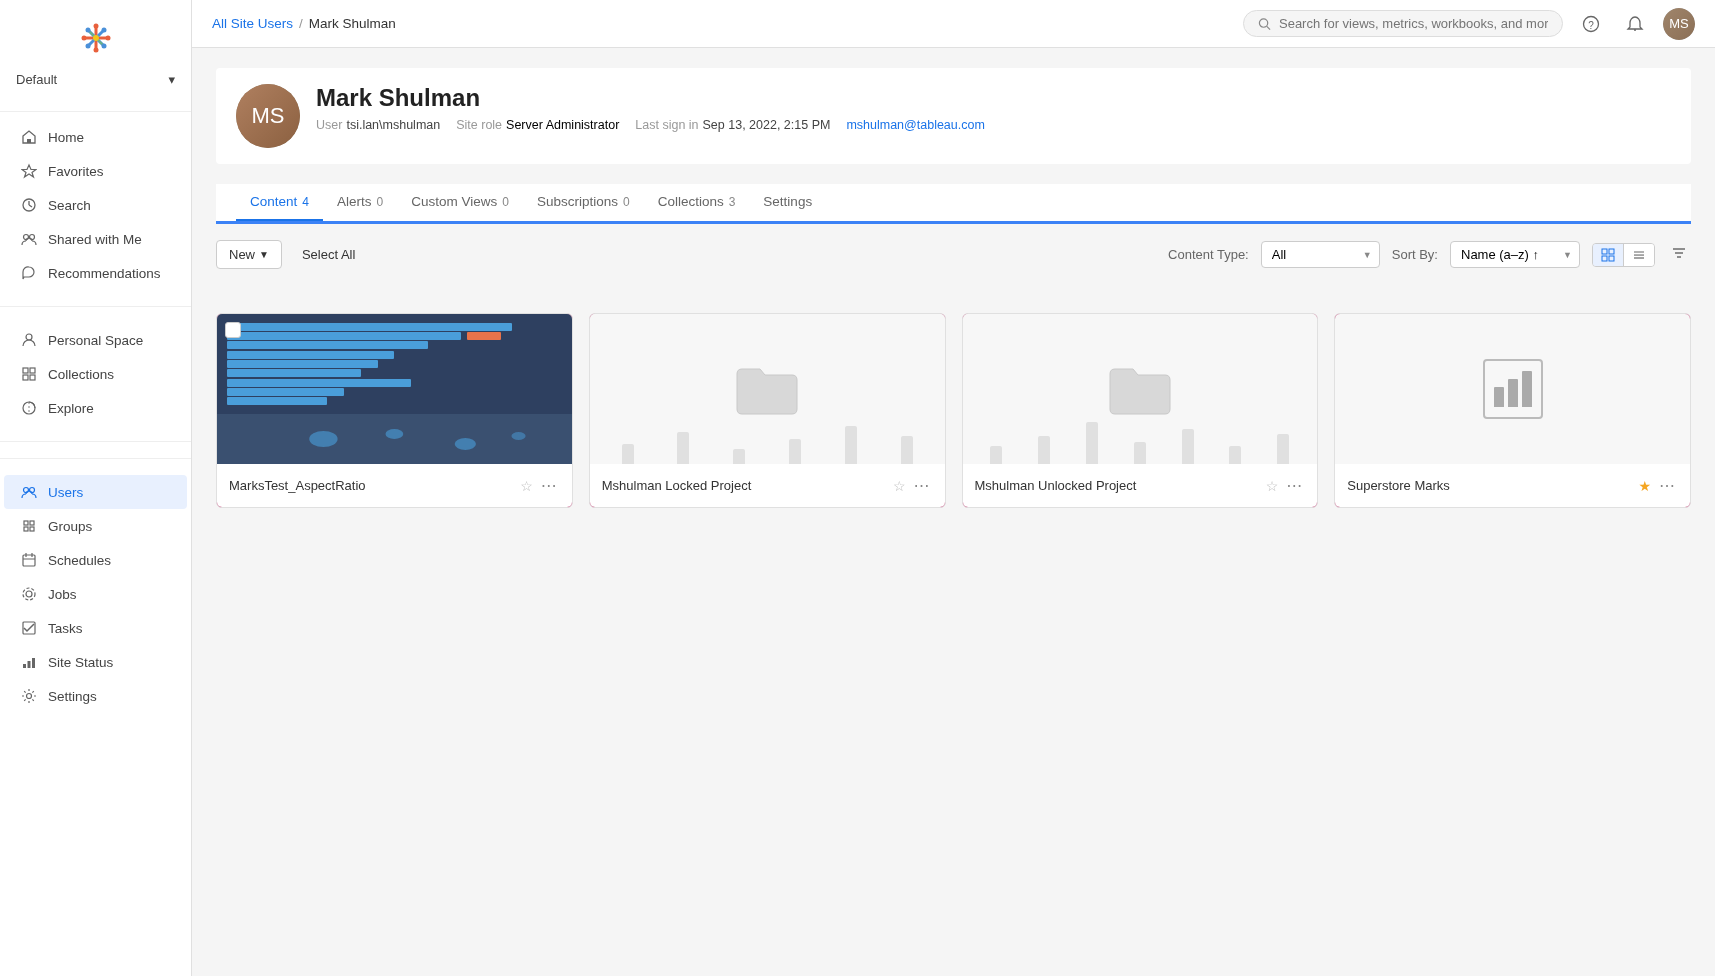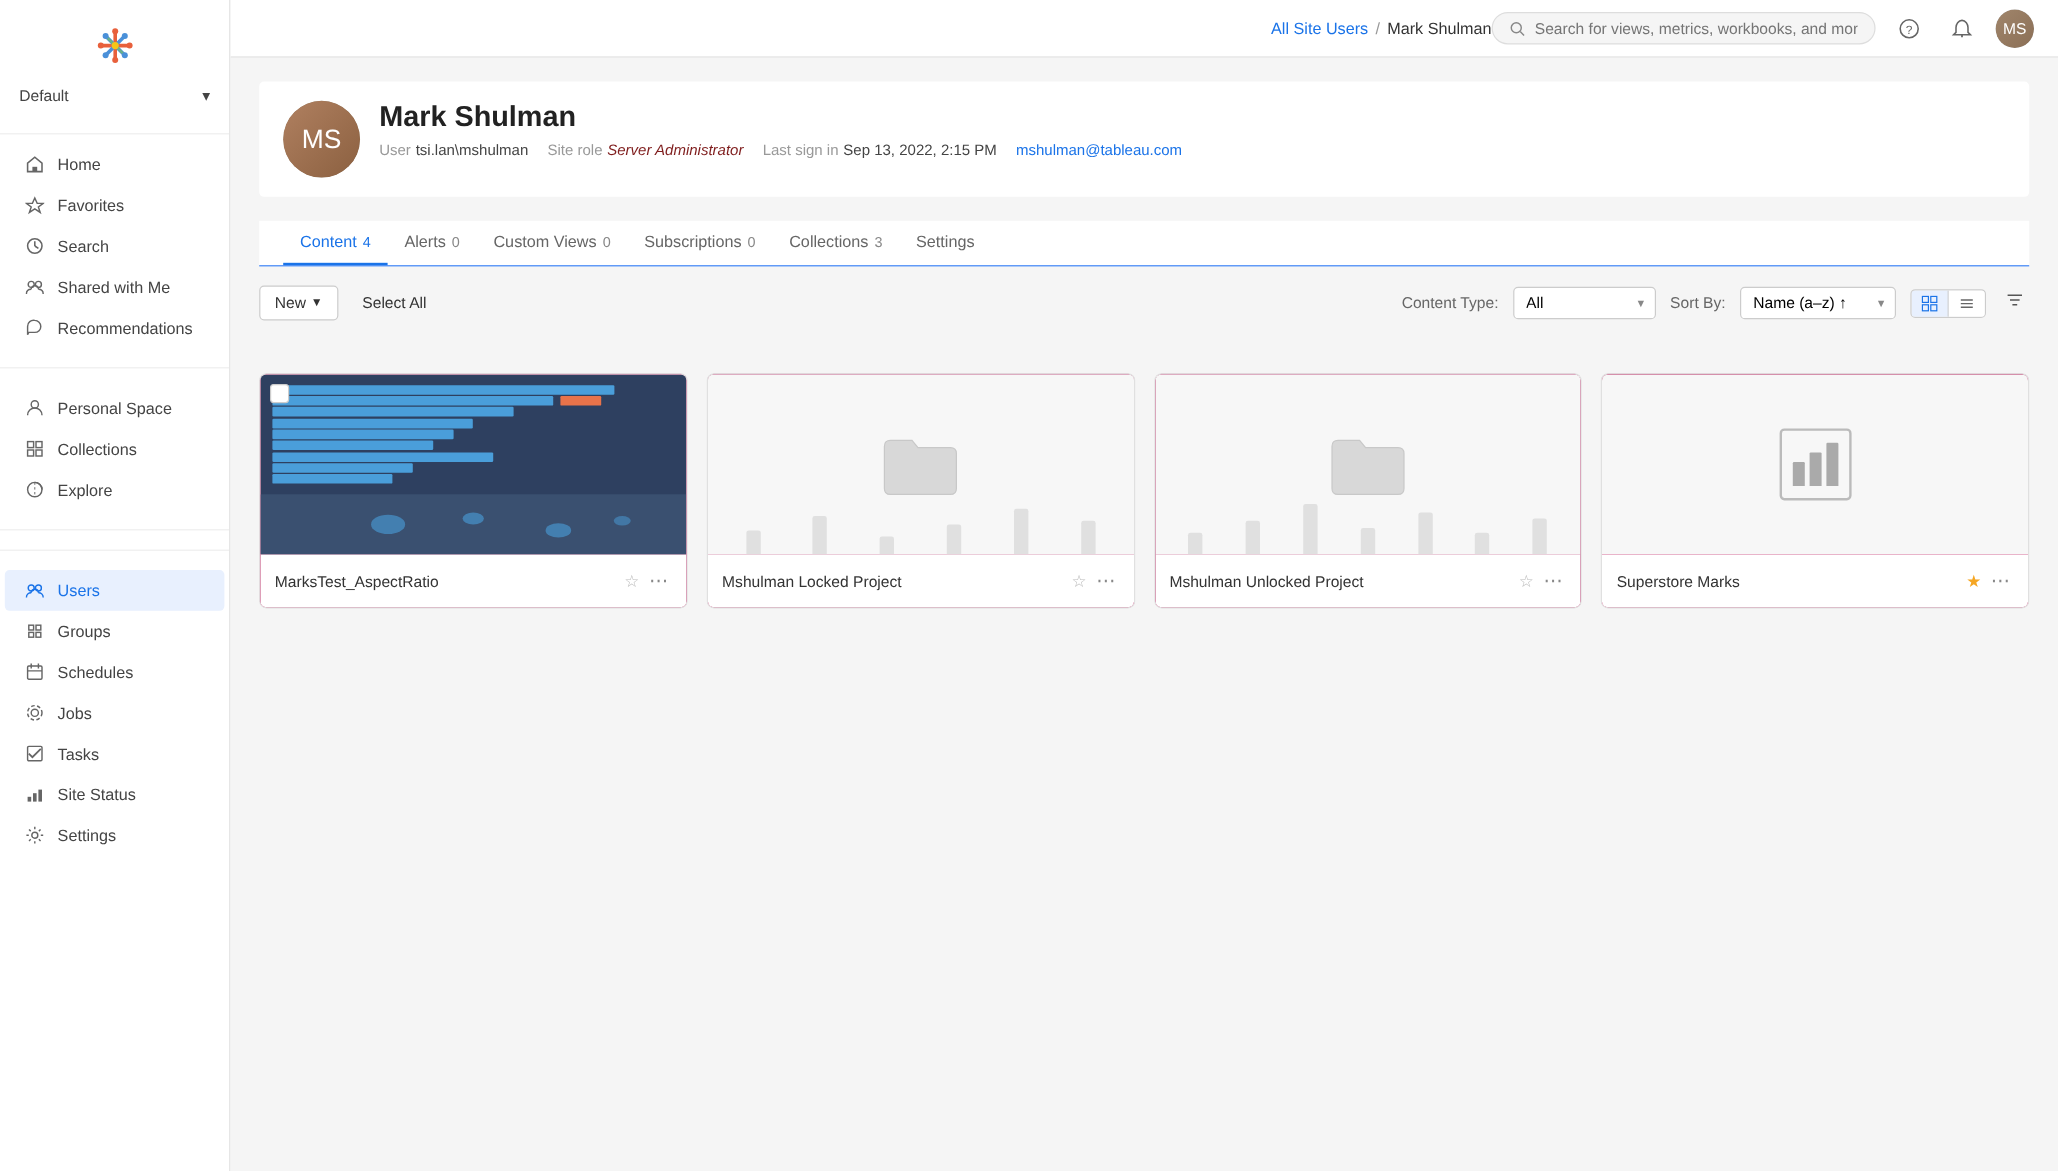--- a/index.html
+++ b/index.html
@@ -165,29 +165,29 @@
       align-items: center;
       justify-content: center;
       overflow: hidden;
     }
     .profile-info { display: flex; flex-direction: column; justify-content: center; }
     .profile-name { font-size: 24px; font-weight: 600; color: #222; margin-bottom: 6px; }
     .profile-meta { display: flex; align-items: flex-end; gap: 16px; font-size: 12.5px; color: #666; flex-wrap: wrap; }
     .profile-meta-item { display: flex; align-items: center; gap: 4px; }
     .profile-meta-label { color: #999; }
     .profile-meta-value { color: #444; }
-    .profile-meta-role { color: #7f1d1d; font-style: italic; }
+    .profile-meta-role { color: #000000; }
     .profile-email { color: #1a73e8; cursor: pointer; }
 
     
     .tabs {
       display: flex;
       align-items: flex-start;
       gap: 0;
-      border-bottom: 1px solid #3b82f6;
+      border-bottom: 3px solid #3b82f6;
       background: #fff;
       padding: 0 20px;
       margin-bottom: 16px;
     }
     .tab {
       padding: 10px 14px;
       font-size: 13.5px;
       color: #666;
       cursor: pointer;
       border-bottom: 2px solid transparent;
@@ -643,21 +643,21 @@
             <path d="M8 1 L8 3 M8 13 L8 15 M1 8 L3 8 M13 8 L15 8 M3.2 3.2 L4.6 4.6 M11.4 11.4 L12.8 12.8 M12.8 3.2 L11.4 4.6 M4.6 11.4 L3.2 12.8" stroke="#666" stroke-width="1.2"></path>
           </svg>
       </span>
       <span>Settings</span>
     </div>
   </div>
 </div>
 
 <div class="main">
 
-  <div class="topnav" style="position:relative;justify-content:flex-end;">
+  <div class="topnav" style="position:relative;">
     <div class="breadcrumb">
       <a href="#">All Site Users</a>
       <span style="color:#999;">/</span>
       <span class="breadcrumb-current">Mark Shulman</span>
     </div>
     <div class="topnav-right">
       <div class="search-bar">
         <svg width="14" height="14" viewBox="0 0 14 14">
             <circle cx="6" cy="6" r="4.5" stroke="#888" stroke-width="1.3" fill="none"></circle>
             <line x1="9.5" y1="9.5" x2="13" y2="13" stroke="#888" stroke-width="1.3"></line>

